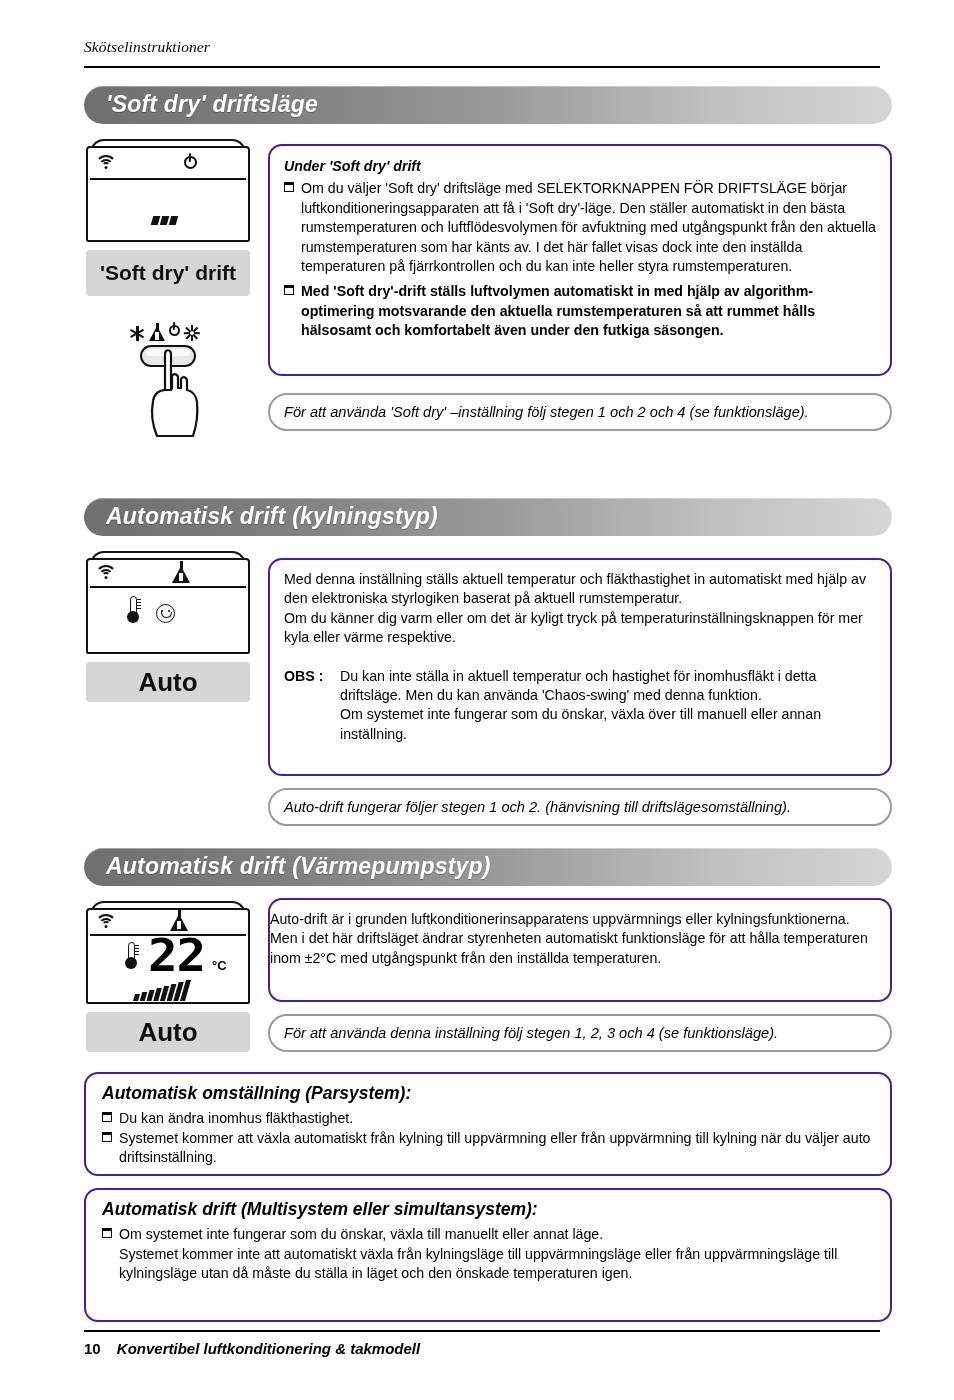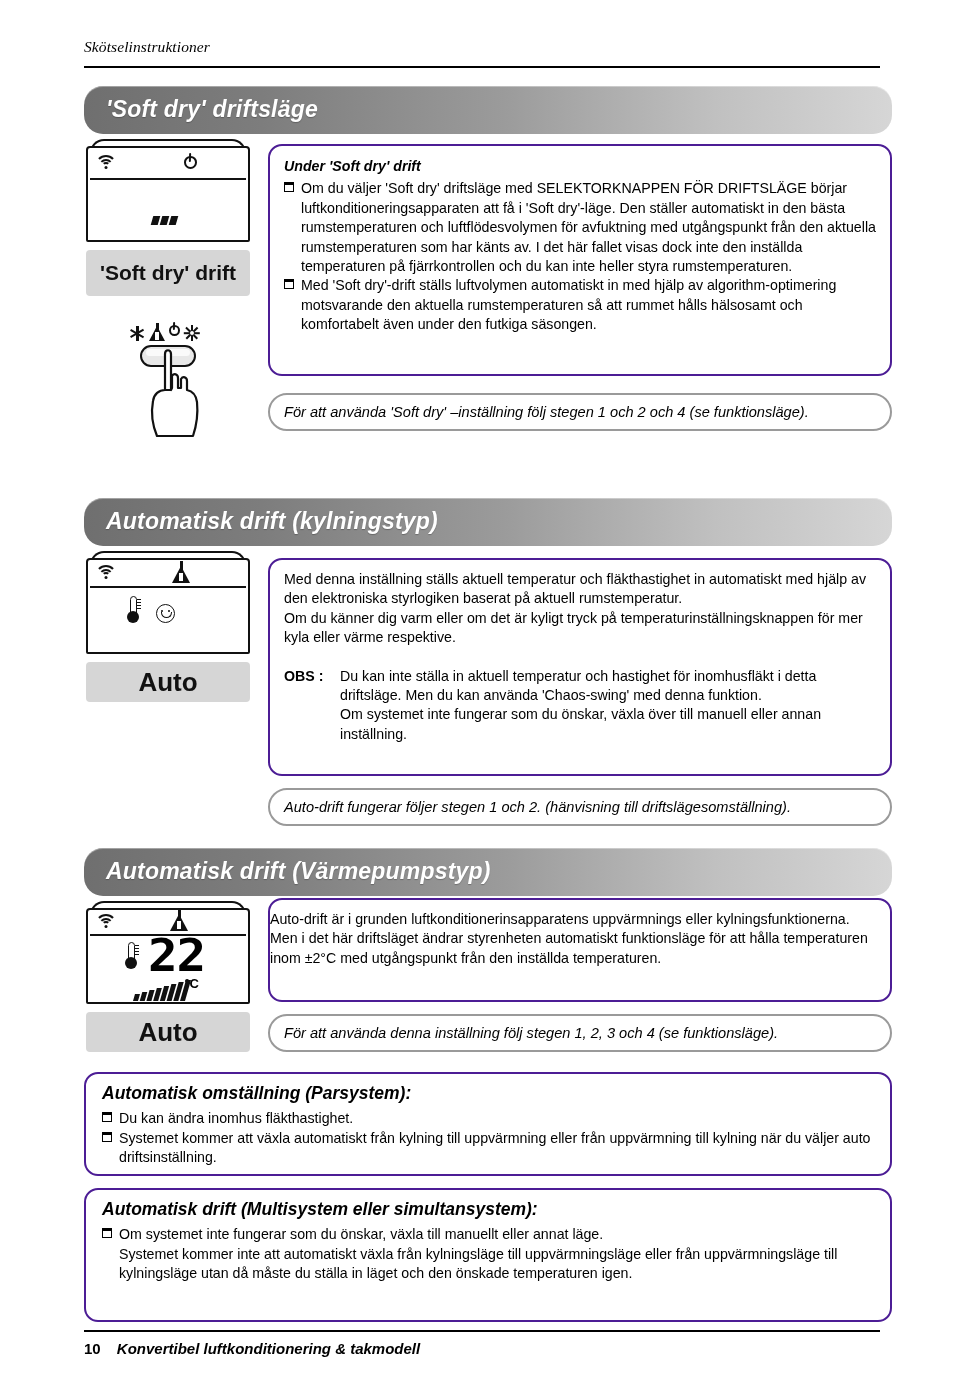--- a/index.html
+++ b/index.html
@@ -16,21 +16,21 @@
     position:absolute;left:84px;top:38px;width:792px;
     font-family:"Liberation Serif", serif;
     font-style:italic;font-size:15.5px;letter-spacing:.1px;
   }
   .runrule{
     position:absolute;left:84px;top:66px;width:796px;height:2px;background:#000;
   }
 
   
   .banner{
-    position:absolute;left:84px;width:808px;height:48px;
+    position:absolute;left:84px;width:808px;height:38px;
     border-radius:19px;
     background:linear-gradient(to right,#6f6f6f 0%,#7d7d7d 22%,#9b9b9b 52%,#c0c0c0 78%,#d6d6d6 100%);
     box-shadow:inset 0 1px 0 rgba(255,255,255,.35);
   }
   .banner span{
     position:absolute;left:22px;top:50%;transform:translateY(-52%);
     color:#fff;font-weight:bold;font-style:italic;font-size:23px;
     letter-spacing:.2px;white-space:nowrap;
     text-shadow:0 1px 1px rgba(0,0,0,.25);
   }
@@ -243,21 +243,21 @@
     </svg>
   </div>
 
   <div class="rbox" style="left:268px;top:144px;width:624px;height:232px;padding:11px 14px 10px 14px;">
     <div class="bodytext">
       <p class="bi" style="margin-bottom:3px;">Under 'Soft dry' drift</p>
       <p class="bullet">
         <span class="bu"></span>
         <span>Om du väljer 'Soft dry' driftsläge med SELEKTORKNAPPEN FÖR DRIFTSLÄGE börjar luftkonditioneringsapparaten att få i 'Soft dry'-läge. Den ställer automatiskt in den bästa rumstemperaturen och luftflödesvolymen för avfuktning med utgångspunkt från den aktuella rumstemperaturen som har känts av. I det här fallet visas dock inte den inställda temperaturen på fjärrkontrollen och du kan inte heller styra rumstemperaturen.</span>
       </p>
-      <p class="bullet" style="margin-top:0;">
+      <p class="bullet" style="margin-top:6px;font-weight:bold;">
         <span class="bu"></span>
         <span>Med 'Soft dry'-drift ställs luftvolymen automatiskt in med hjälp av algorithm-optimering motsvarande den aktuella rumstemperaturen så att rummet hålls hälsosamt och komfortabelt även under den futkiga säsongen.</span>
       </p>
     </div>
   </div>
 
   <div class="pill" style="left:268px;top:393px;width:624px;height:38px;">
     <span>För att använda 'Soft dry' –inställning följ stegen 1 och 2 och 4 (se funktionsläge).</span>
   </div>
 
@@ -344,21 +344,21 @@
 
     <div class="ic therm" style="left:38px;top:34px;">
       <div class="stem"></div>
       <div class="tick" style="top:3px;"></div>
         <div class="tick" style="top:6px;"></div>
       <div class="tick" style="top:9px;"></div>
         <div class="tick" style="top:12px;"></div>
       <div class="bulb"></div>
     </div>
 
-    <div style="position:absolute;left:62px;top:28px;display:flex;align-items:flex-end;flex-direction:column;">
+    <div style="position:absolute;left:62px;top:28px;display:flex;align-items:flex-end;">
       <span style="font-family:'DejaVu Sans Mono',monospace;font-weight:bold;font-size:44px;line-height:40px;letter-spacing:-1px;transform:scaleX(1.12);transform-origin:left bottom;">22</span>
       <span style="font-size:13px;font-weight:bold;margin-left:13px;margin-bottom:3px;">°C</span>
     </div>
 
     <div class="ic bars" style="left:48px;top:72px;">
       <i style="width:5px;height:7px;"></i>
       <i style="width:5px;height:9px;"></i>
       <i style="width:5px;height:11px;"></i>
       <i style="width:5px;height:13px;"></i>
       <i style="width:5px;height:15px;"></i>

